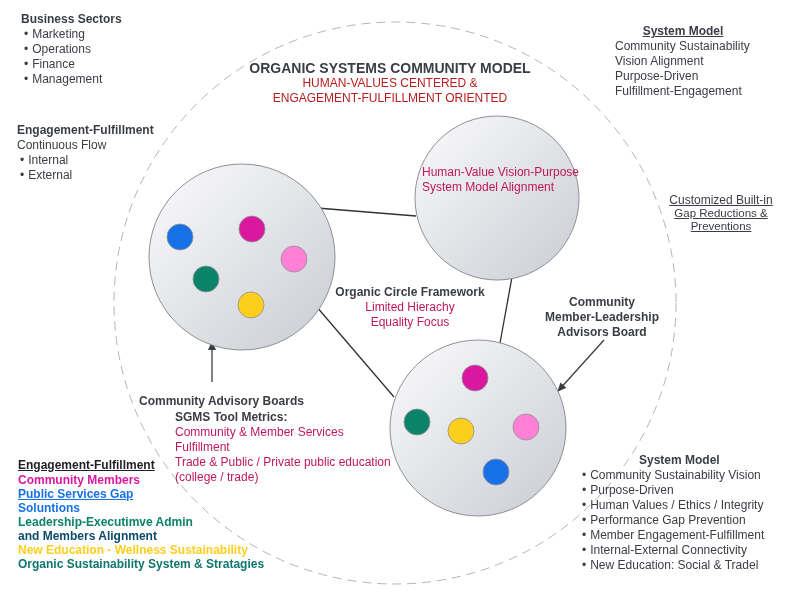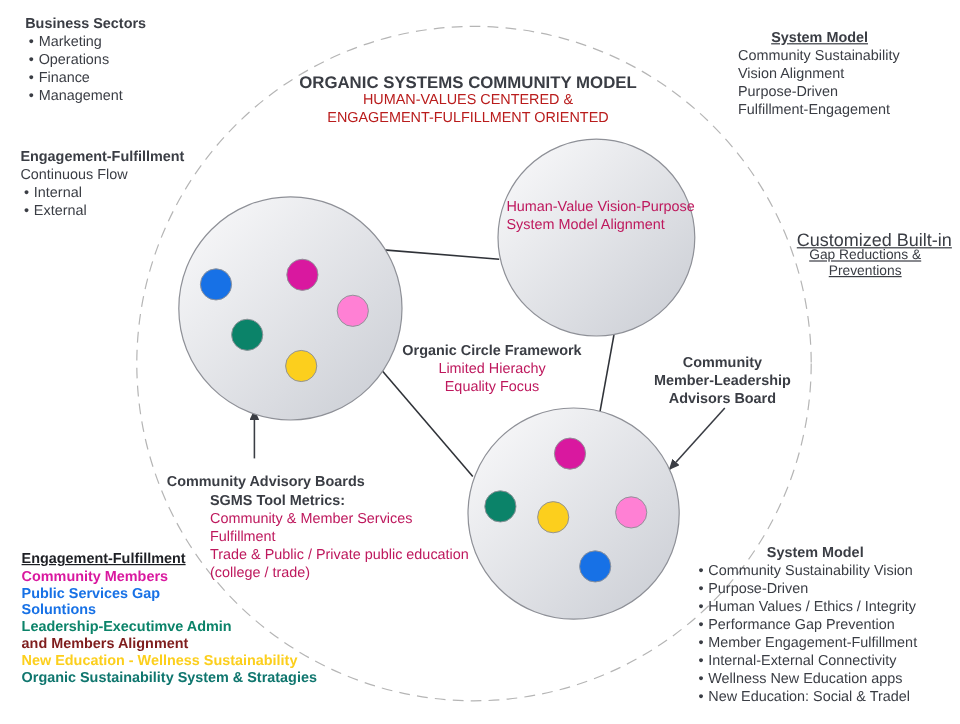--- a/index.html
+++ b/index.html
@@ -80,21 +80,21 @@
 
 <div class="abs" style="left:615px; top:24px;">
   <div class="t b u center" style="width:136px;">System Model</div>
   <div class="t">Community Sustainability</div>
   <div class="t">Vision Alignment</div>
   <div class="t">Purpose-Driven</div>
   <div class="t">Fulfillment-Engagement</div>
 </div>
 
 <div class="abs center" style="left:664px; top:194px; width:114px;">
-  <div class="t u" style="font-size:15px;line-height:13px;">Customized Built-in</div>
+  <div class="t u" style="font-size:12px;line-height:13px;">Customized Built-in</div>
   <div class="t u" style="font-size:11.5px;line-height:13px;">Gap Reductions &amp;</div>
   <div class="t u" style="font-size:11.5px;line-height:13px;">Preventions</div>
 </div>
 
 <div class="abs" style="left:422px; top:165px; width:150px;">
   <div class="t g">Human-Value Vision-Purpose</div>
   <div class="t g">System Model Alignment</div>
 </div>
 
 <div class="abs center" style="left:330px; top:285px; width:160px;">
@@ -115,31 +115,30 @@
   <div class="t b">SGMS Tool Metrics:</div>
   <div class="t g">Community &amp; Member Services</div>
   <div class="t g">Fulfillment</div>
   <div class="t g">Trade &amp; Public / Private public education</div>
   <div class="t g">(college / trade)</div>
 </div>
 
 <div class="abs" style="left:18px; top:458px;">
   <div class="leg u" style="color:#1d1f24; line-height:15px;">Engagement-Fulfillment</div>
   <div class="leg" style="color:#d9189f; line-height:14px;">Community Members</div>
-  <div class="leg" style="color:#1771e6; line-height:14px;">Public Services Gap</div>
+  <div class="leg" style="color:#1771e6; line-height:14px;text-decoration:underline;">Public Services Gap</div>
   <div class="leg" style="color:#1771e6; line-height:14px;">Soluntions</div>
   <div class="leg" style="color:#0b8369; line-height:14px;">Leadership-Executimve Admin</div>
-  <div class="leg" style="color:#7f1d1d; line-height:14px;">and Members Alignment</div>
+  <div class="leg" style="color:#0c4a6e; line-height:14px;">and Members Alignment</div>
   <div class="leg" style="color:#fccf1d; line-height:14px;">New Education - Wellness Sustainability</div>
   <div class="leg" style="color:#0f766e; line-height:14px;">Organic Sustainability System &amp; Stratagies</div>
 </div>
 
 <div class="abs" style="left:582px; top:453px;">
   <div class="t b" style="padding-left:57px;">System Model</div>
   <div class="t bul">Community Sustainability Vision</div>
   <div class="t bul">Purpose-Driven</div>
   <div class="t bul">Human Values / Ethics / Integrity</div>
   <div class="t bul">Performance Gap Prevention</div>
   <div class="t bul">Member Engagement-Fulfillment</div>
   <div class="t bul">Internal-External Connectivity</div>
-  <div class="t bul">Wellness New Education apps</div>
   <div class="t bul">New Education: Social &amp; Tradel</div>
 </div>
 
 </body></html>

